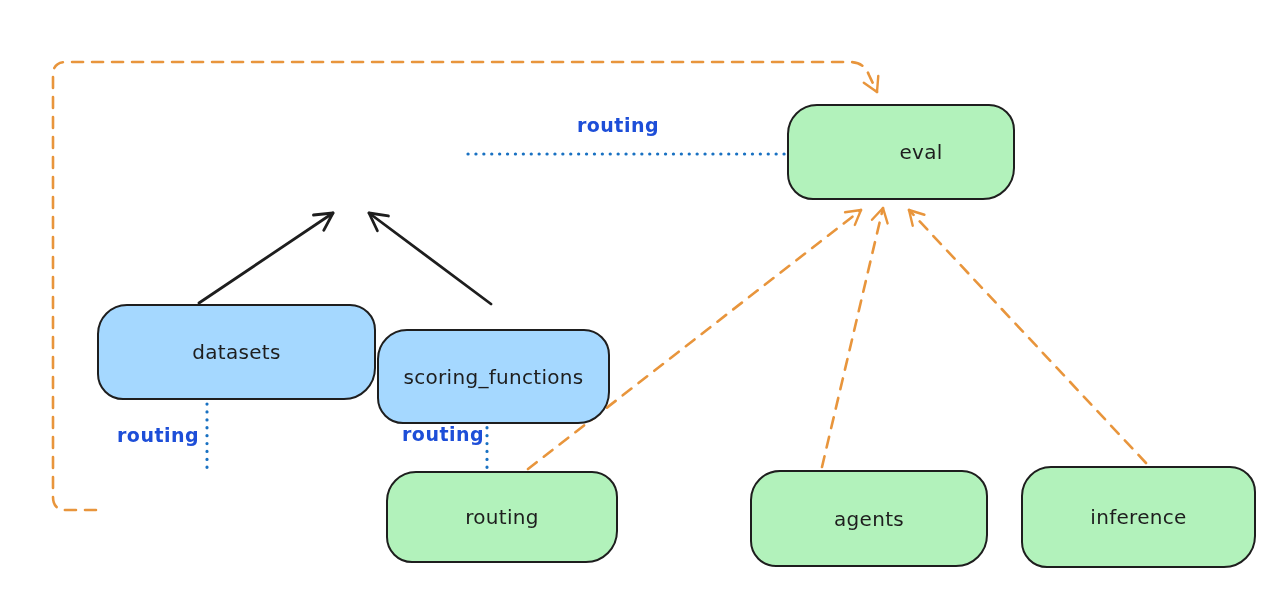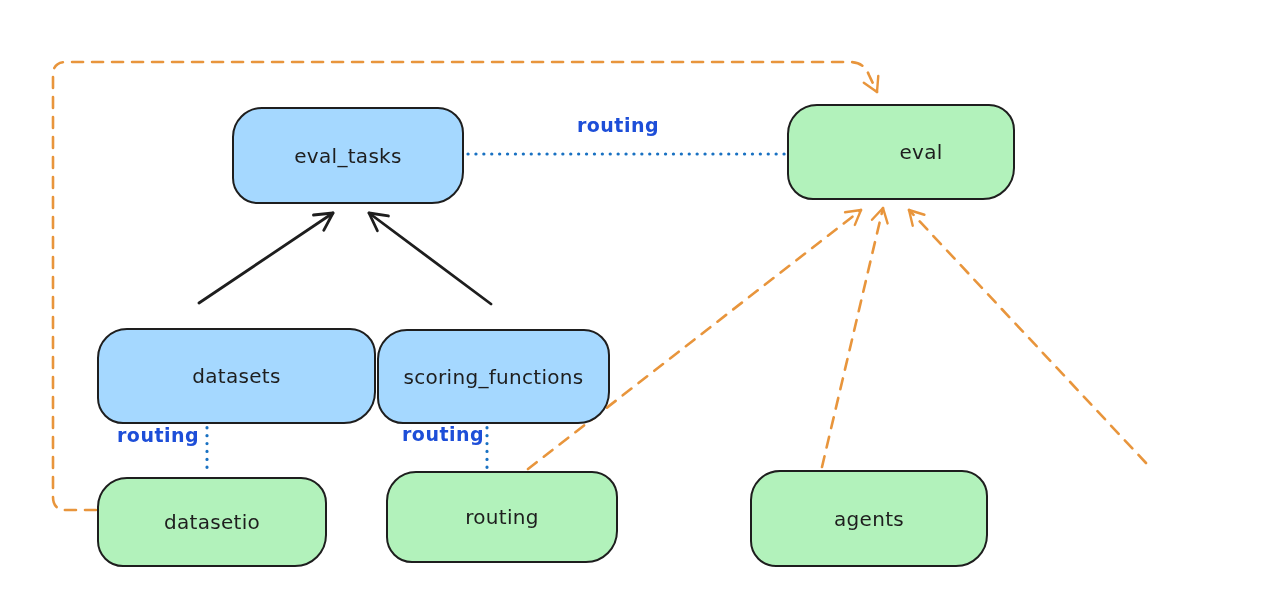--- a/index.html
+++ b/index.html
@@ -24,21 +24,21 @@
     color: #1e1e1e;
     font-size: 20px;
     letter-spacing: 0.3px;
     border-radius: 30px 26px 32px 26px;
   }
   .node.blue  { background: #a5d8ff; }
   .node.green { background: #b2f2bb; }
 
   #n-eval-tasks        { left: 232px;  top: 107px; width: 232px; height: 97px; }
   #n-eval              { left: 787px;  top: 104px; width: 228px; height: 96px; padding-left: 40px; }
-  #n-datasets          { left: 97px;   top: 304px; width: 279px; height: 96px; margin-top: 24px; }
+  #n-datasets          { left: 97px;   top: 304px; width: 279px; height: 96px; }
   #n-scoring-functions { left: 377px;  top: 305px; width: 233px; height: 95px; margin-top: 24px; }
   #n-datasetio         { left: 97px;   top: 477px; width: 230px; height: 90px; }
   #n-scoring           { left: 386px;  top: 471px; width: 232px; height: 92px; }
   #n-agents            { left: 709px;  top: 470px; width: 238px; height: 97px; margin-left: 41px; }
   #n-inference         { left: 1021px; top: 466px; width: 235px; height: 102px; }
 
   .edge-label {
     position: absolute;
     color: #1d4ed8;
     font-weight: 700;
@@ -70,39 +70,36 @@
     <path d="M 468 154 L 785 154" fill="none" stroke="#1971c2" stroke-width="3.2" stroke-linecap="round" stroke-dasharray="0.1 7.8"></path>
     <path d="M 207 404 L 207 474" fill="none" stroke="#1971c2" stroke-width="3.2" stroke-linecap="round" stroke-dasharray="0.1 7.8"></path>
     <path d="M 487 404 L 487 468" fill="none" stroke="#1971c2" stroke-width="3.2" stroke-linecap="round" stroke-dasharray="0.1 7.8"></path>
 
     <path d="M 96 510 L 66 510 Q 53 510 53 497 L 53 75 Q 53 62 66 62 L 850 62 Q 864 62 869 75 L 877 92" fill="none" stroke="#e8953c" stroke-width="2.6" stroke-linecap="round" stroke-dasharray="11 9" marker-end="url(#ah-orange)"></path>
     <path d="M 528 469 L 861 210" fill="none" stroke="#e8953c" stroke-width="2.6" stroke-linecap="round" stroke-dasharray="11 9" marker-end="url(#ah-orange)"></path>
     <path d="M 822 467 L 883 208" fill="none" stroke="#e8953c" stroke-width="2.6" stroke-linecap="round" stroke-dasharray="11 9" marker-end="url(#ah-orange)"></path>
     <path d="M 1146 463 L 909 210" fill="none" stroke="#e8953c" stroke-width="2.6" stroke-linecap="round" stroke-dasharray="11 9" marker-end="url(#ah-orange)"></path>
   </svg>
 
-  <div class="node blue" id="n-eval-tasks">
-    <span class="node-label">eval_tasks</span>
-  </div>
   <div class="node green" id="n-eval">
     <span class="node-label">eval</span>
   </div>
   <div class="node blue" id="n-datasets">
     <span class="node-label">datasets</span>
   </div>
   <div class="node blue" id="n-scoring-functions">
     <span class="node-label">scoring_functions</span>
   </div>
-  <div class="node green" id="n-datasetio">
-    <span class="node-label">datasetio</span>
-  </div>
   <div class="node green" id="n-scoring">
     <span class="node-label">routing</span>
   </div>
   <div class="node green" id="n-agents">
     <span class="node-label">agents</span>
+  </div>
+  <div class="node green" id="n-inference">
+    <span class="node-label">inference</span>
   </div>
 
   <div class="edge-label" id="el-top">routing</div>
   <div class="edge-label" id="el-left">routing</div>
   <div class="edge-label" id="el-mid">routing</div>
 
 </div>
 
 </body></html>

